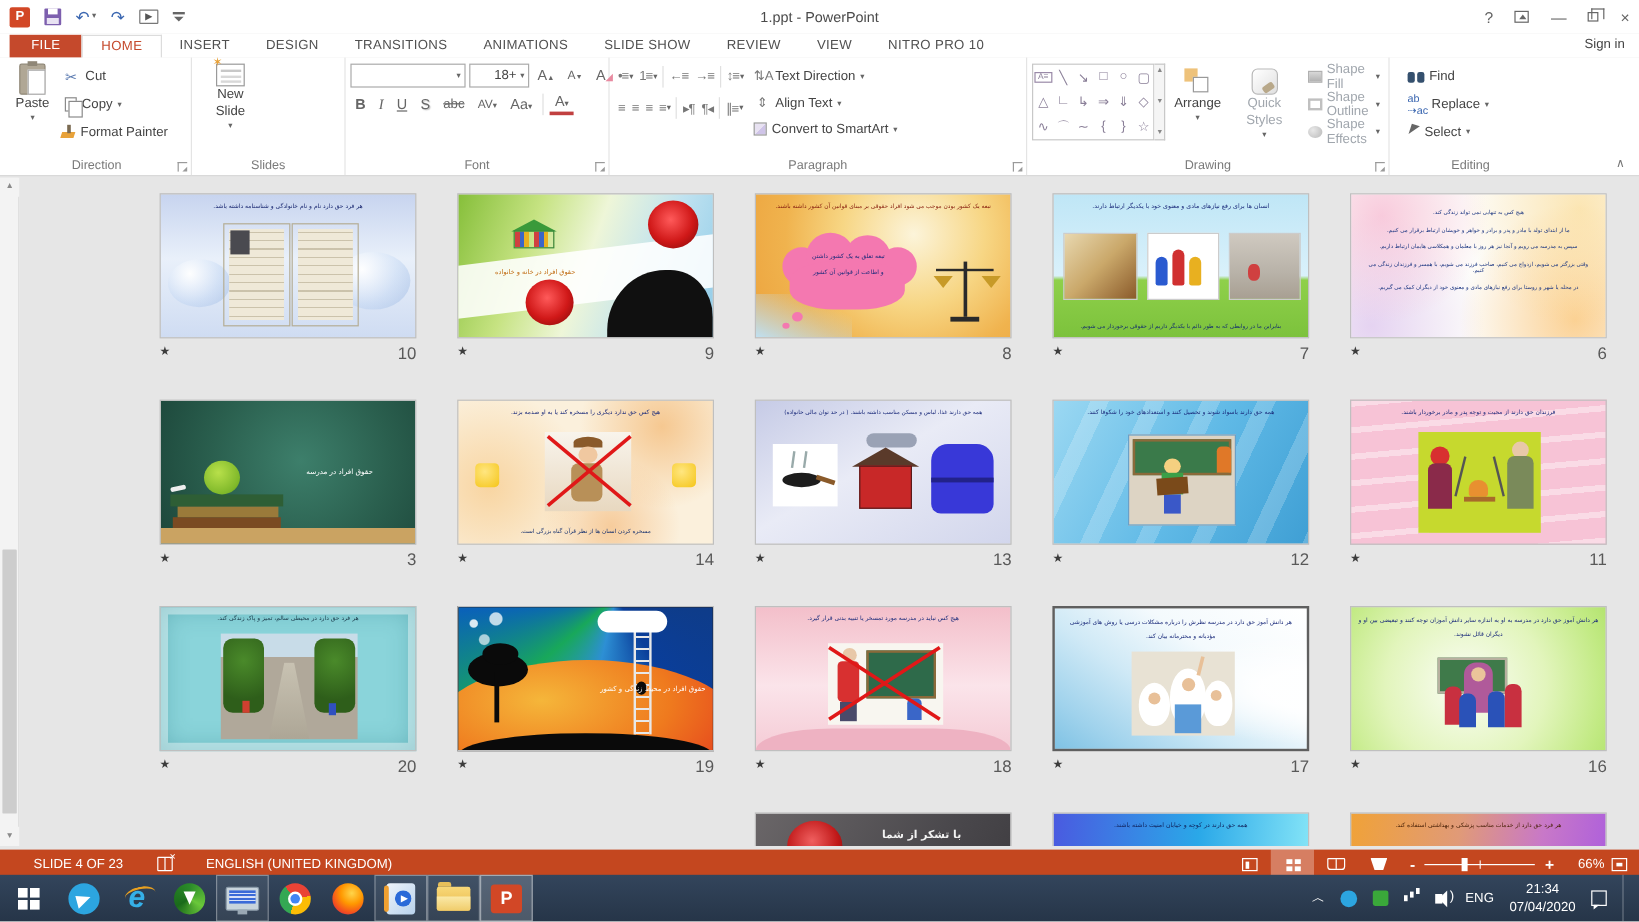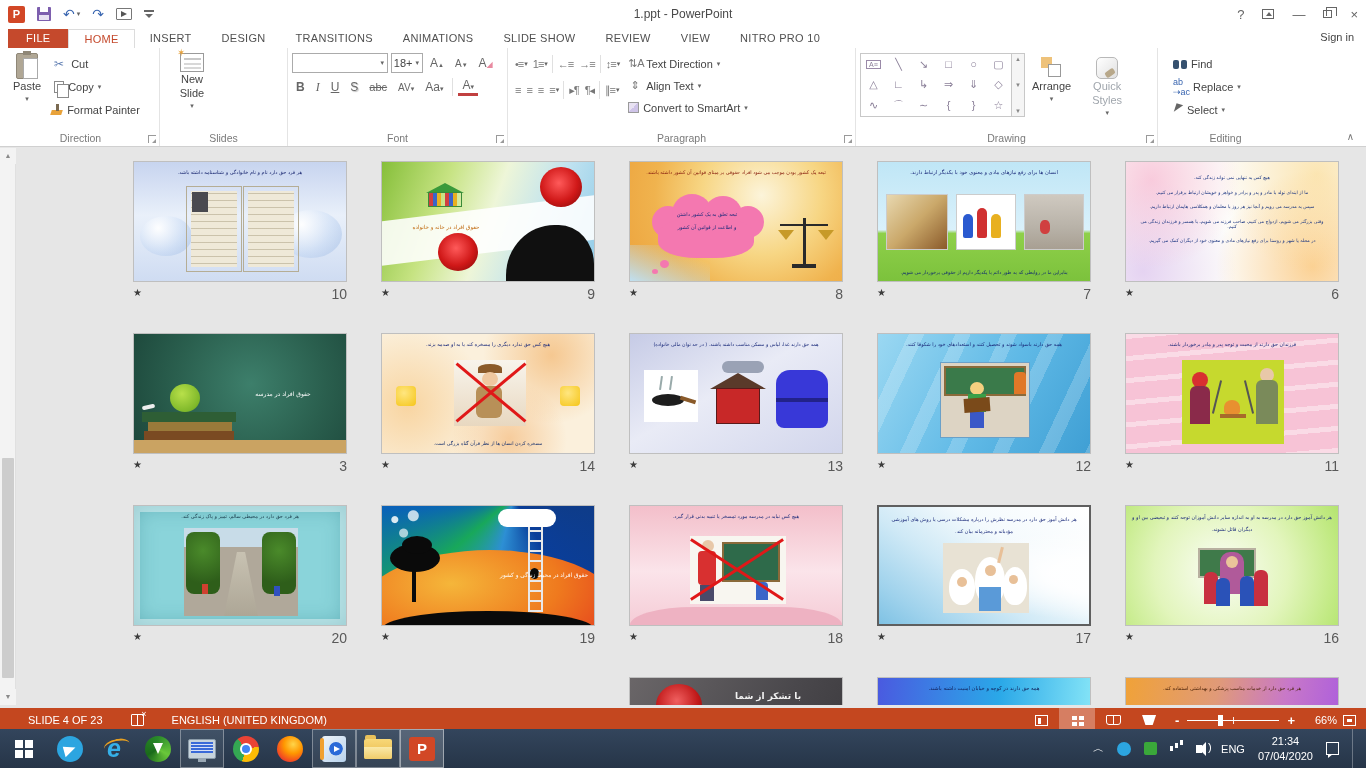--- a/index.html
+++ b/index.html
@@ -427,21 +427,21 @@
       <span class="dd">▾</span>
     </div>
     <span class="rg-label">Slides</span>
   </div>
 
   <div class="rgroup" style="width:220px;flex-direction:column">
     <div class="fontrow">
       <div class="combo" style="width:96px">
           <span class="dd">▾</span>
         </div>
-      <div class="combo" style="width:32px">
+      <div class="combo" style="width:50px">
           <span>18+</span>
           <span class="dd">▾</span>
         </div>
       <span class="tbtn">A<sub style="font-size:6px;vertical-align:super">▲</sub></span>
       <span class="tbtn" style="font-size:10px">A<sub style="font-size:6px;vertical-align:super">▼</sub></span>
       <span class="tbtn">A<span style="color:#e88aa0;font-size:8px">◢</span></span>
     </div>
     <div class="fontrow">
       <span class="tbtn b">B</span>
       <span class="tbtn i">I</span>
@@ -539,20 +539,37 @@
     <div class="bigbtn" style="padding-top:6px">
       <span class="ic-arrange"></span>
       <span>Arrange</span>
       <span class="dd">▾</span>
     </div>
     <div class="bigbtn graytxt" style="padding-top:6px">
       <span class="ic-qstyle"></span>
       <span style="width:44px">Quick Styles</span>
       <span class="dd">▾</span>
     </div>
+    <div class="col gray" style="padding-left:4px">
+      <div class="smallbtn">
+          <span class="mi mi-fill"></span>
+          <span>Shape Fill</span>
+          <span class="dd">▾</span>
+        </div>
+      <div class="smallbtn">
+          <span class="mi mi-outline"></span>
+          <span>Shape Outline</span>
+          <span class="dd">▾</span>
+        </div>
+      <div class="smallbtn">
+          <span class="mi mi-fx"></span>
+          <span>Shape Effects</span>
+          <span class="dd">▾</span>
+        </div>
+    </div>
     <span class="rg-label">Drawing</span>
     <span class="launcher"></span>
   </div>
 
   <div class="rgroup" style="width:135px;border-right:none">
     <div class="col" style="padding-left:8px">
       <div class="smallbtn">
           <span class="ic-find"></span>
           <span>Find</span>
         </div>

